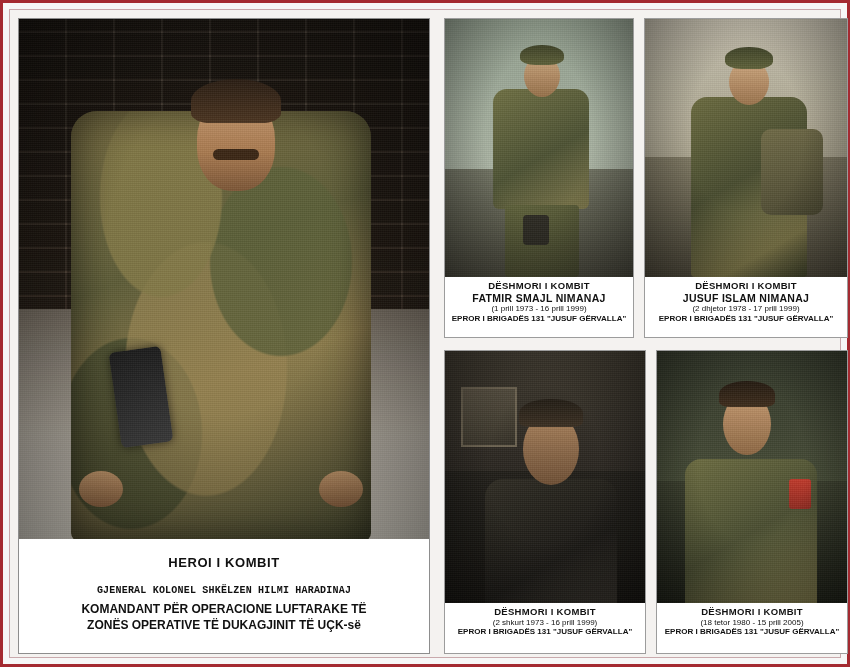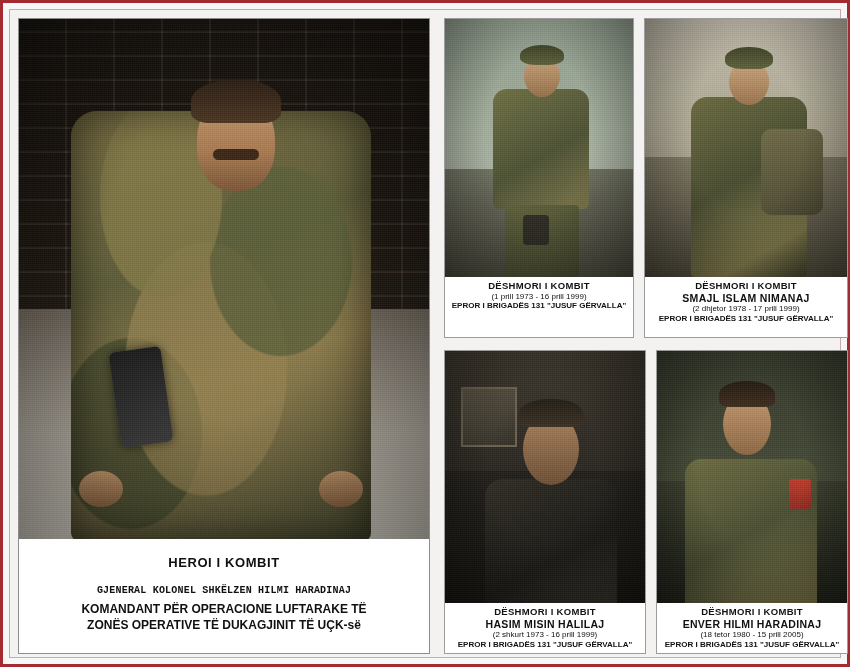--- a/index.html
+++ b/index.html
@@ -218,75 +218,74 @@
         <div class="torso" style="left:48px;top:70px;width:96px;height:120px;border-radius:14px 14px 6px 6px;background:linear-gradient(150deg,#6e6f42,#4d5233 55%,#7b7549);"></div>
         <div class="figure" style="left:60px;top:186px;width:74px;height:72px;background:linear-gradient(160deg,#5d6039,#43452c);border-radius:4px;"></div>
         <div class="head" style="left:79px;top:36px;width:36px;height:42px;background:linear-gradient(180deg,#caa57c,#96704a);"></div>
         <div class="cap" style="left:75px;top:26px;width:44px;height:20px;background:linear-gradient(180deg,#3e4227,#5c5f38);"></div>
         <div class="figure" style="left:78px;top:196px;width:26px;height:30px;background:#2c2a22;border-radius:4px;"></div>
         <div class="grain"></div>
         <div class="vig"></div>
       </div>
       <div class="caption">
         <div class="cap-role">DËSHMORI I KOMBIT</div>
+        <div class="cap-name">FATMIR SMAJL NIMANAJ</div>
         <div class="cap-dates">(1 prill 1973 - 16 prill 1999)</div>
         <div class="cap-unit">EPROR I BRIGADËS 131 "JUSUF GËRVALLA"</div>
       </div>
     </div>
 
     <div class="card small" id="card-luan">
       <div class="photo" style="background:linear-gradient(180deg,#b9b4a3 0%, #9b9683 55%, #6f6b57 100%);">
         <div class="sky" style="height:140px;background:linear-gradient(180deg,#c3bdab,#a8a28d);"></div>
         <div class="ground" style="height:120px;background:linear-gradient(180deg,#7b7560,#514c3c);"></div>
         <div class="torso" style="left:46px;top:78px;width:116px;height:180px;border-radius:16px 16px 4px 4px;background:linear-gradient(150deg,#6a6a3e,#484c2f 45%,#7e7748 80%,#3f4229);"></div>
         <div class="figure" style="left:116px;top:110px;width:62px;height:86px;border-radius:10px;background:linear-gradient(160deg,#6f6a46,#4a4730);"></div>
         <div class="head" style="left:84px;top:40px;width:40px;height:46px;background:linear-gradient(180deg,#cfa87f,#9a734d);"></div>
         <div class="cap" style="left:80px;top:28px;width:48px;height:22px;background:linear-gradient(180deg,#3f4328,#5e6139);"></div>
         <div class="grain"></div>
         <div class="vig"></div>
       </div>
       <div class="caption">
         <div class="cap-role">DËSHMORI I KOMBIT</div>
-        <div class="cap-name">SMAJL ISLAM NIMANAJ</div>
+        <div class="cap-name">JUSUF ISLAM NIMANAJ</div>
         <div class="cap-dates">(2 dhjetor 1978 - 17 prill 1999)</div>
         <div class="cap-unit">EPROR I BRIGADËS 131 "JUSUF GËRVALLA"</div>
       </div>
     </div>
 
     <div class="card small" id="card-hasim">
       <div class="photo" style="background:linear-gradient(180deg,#2e2a22 0%, #1d1b16 60%, #15130f 100%);">
         <div class="sky" style="height:120px;background:linear-gradient(180deg,#3b362c,#2a2620);"></div>
         <div class="figure" style="left:16px;top:36px;width:52px;height:56px;background:linear-gradient(160deg,#5a5242,#332f26);border:2px solid #6b6250;"></div>
         <div class="torso" style="left:40px;top:128px;width:132px;height:128px;border-radius:18px 18px 4px 4px;background:linear-gradient(150deg,#2f2c23,#1b1915 60%,#35312a);"></div>
         <div class="head" style="left:78px;top:62px;width:56px;height:72px;background:linear-gradient(180deg,#a9815c,#6d4f34);"></div>
         <div class="cap" style="left:74px;top:48px;width:64px;height:28px;border-radius:50% 50% 18% 18%;background:linear-gradient(180deg,#221c14,#3a2f22);"></div>
         <div class="grain"></div>
         <div class="vig"></div>
       </div>
       <div class="caption">
         <div class="cap-role">DËSHMORI I KOMBIT</div>
-        <div class="cap-name">HASIM MISIN HALILAJ</div>
         <div class="cap-dates">(2 shkurt 1973 - 16 prill 1999)</div>
         <div class="cap-unit">EPROR I BRIGADËS 131 "JUSUF GËRVALLA"</div>
       </div>
     </div>
 
     <div class="card small" id="card-enver">
       <div class="photo" style="background:linear-gradient(180deg,#2a2d20 0%, #3b4030 55%, #20231a 100%);">
         <div class="sky" style="height:130px;background:linear-gradient(180deg,#33382a,#454b36);"></div>
         <div class="ground" style="height:122px;background:linear-gradient(180deg,#3a3e2d,#1d2016);"></div>
         <div class="torso" style="left:28px;top:108px;width:132px;height:148px;border-radius:16px 16px 4px 4px;background:linear-gradient(150deg,#6c6c40,#4a4e31 50%,#7a7446);"></div>
         <div class="figure" style="left:132px;top:128px;width:22px;height:30px;background:linear-gradient(180deg,#c0392b,#8e2a20);border-radius:3px;"></div>
         <div class="head" style="left:66px;top:42px;width:48px;height:62px;background:linear-gradient(180deg,#c59a70,#8d6743);"></div>
         <div class="cap" style="left:62px;top:30px;width:56px;height:26px;border-radius:50% 50% 20% 20%;background:linear-gradient(180deg,#241a10,#3d2c1b);"></div>
         <div class="grain"></div>
         <div class="vig"></div>
       </div>
       <div class="caption">
         <div class="cap-role">DËSHMORI I KOMBIT</div>
-        <div class="cap-name">ENVER HILMI HARADINAJ</div>
         <div class="cap-dates">(18 tetor 1980 - 15 prill 2005)</div>
         <div class="cap-unit">EPROR I BRIGADËS 131 "JUSUF GËRVALLA"</div>
       </div>
     </div>
 
   </div>
 </div>
 
 </body></html>

